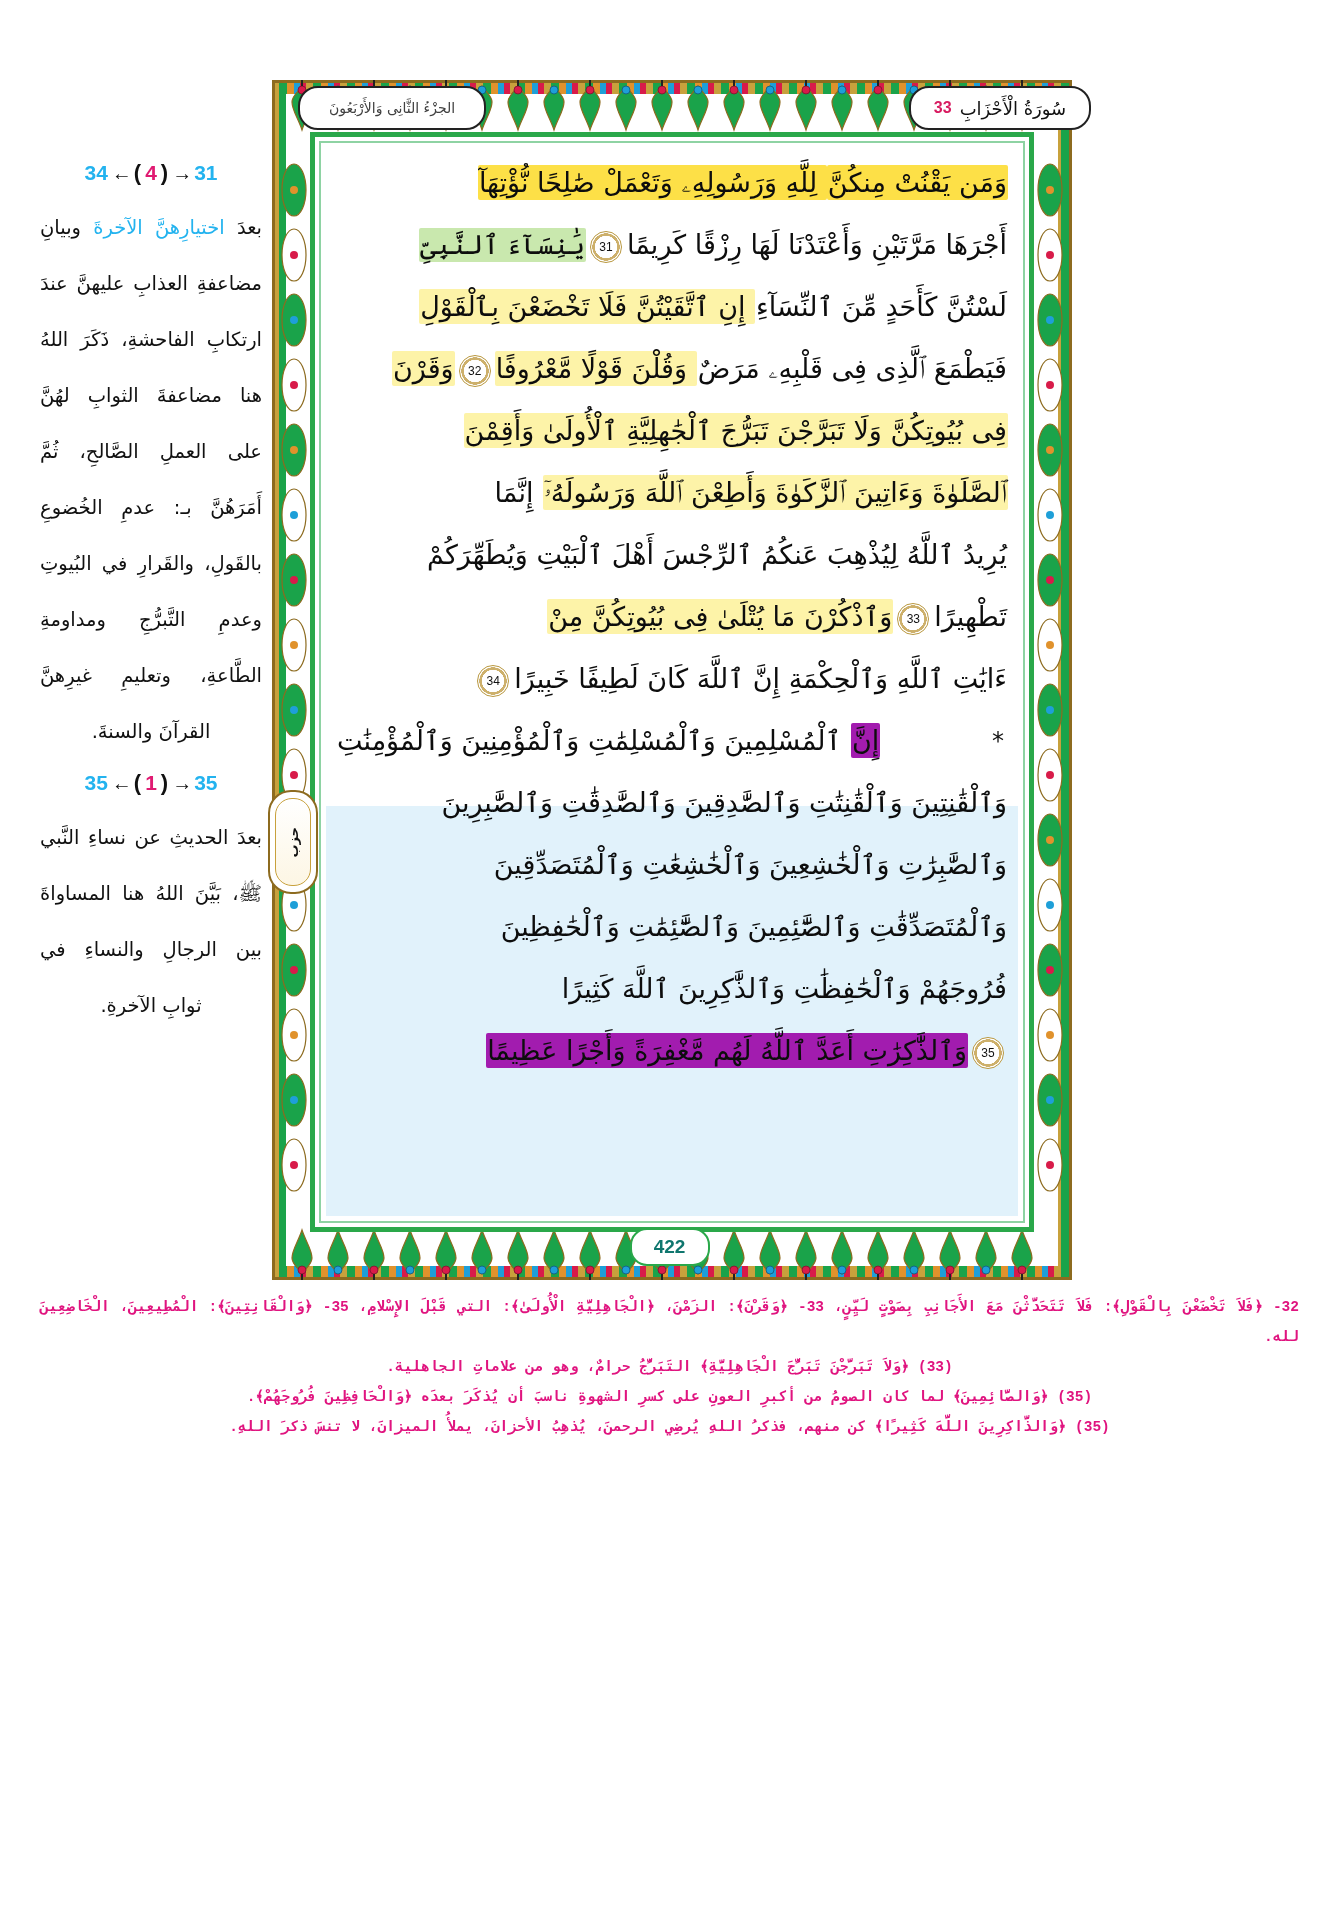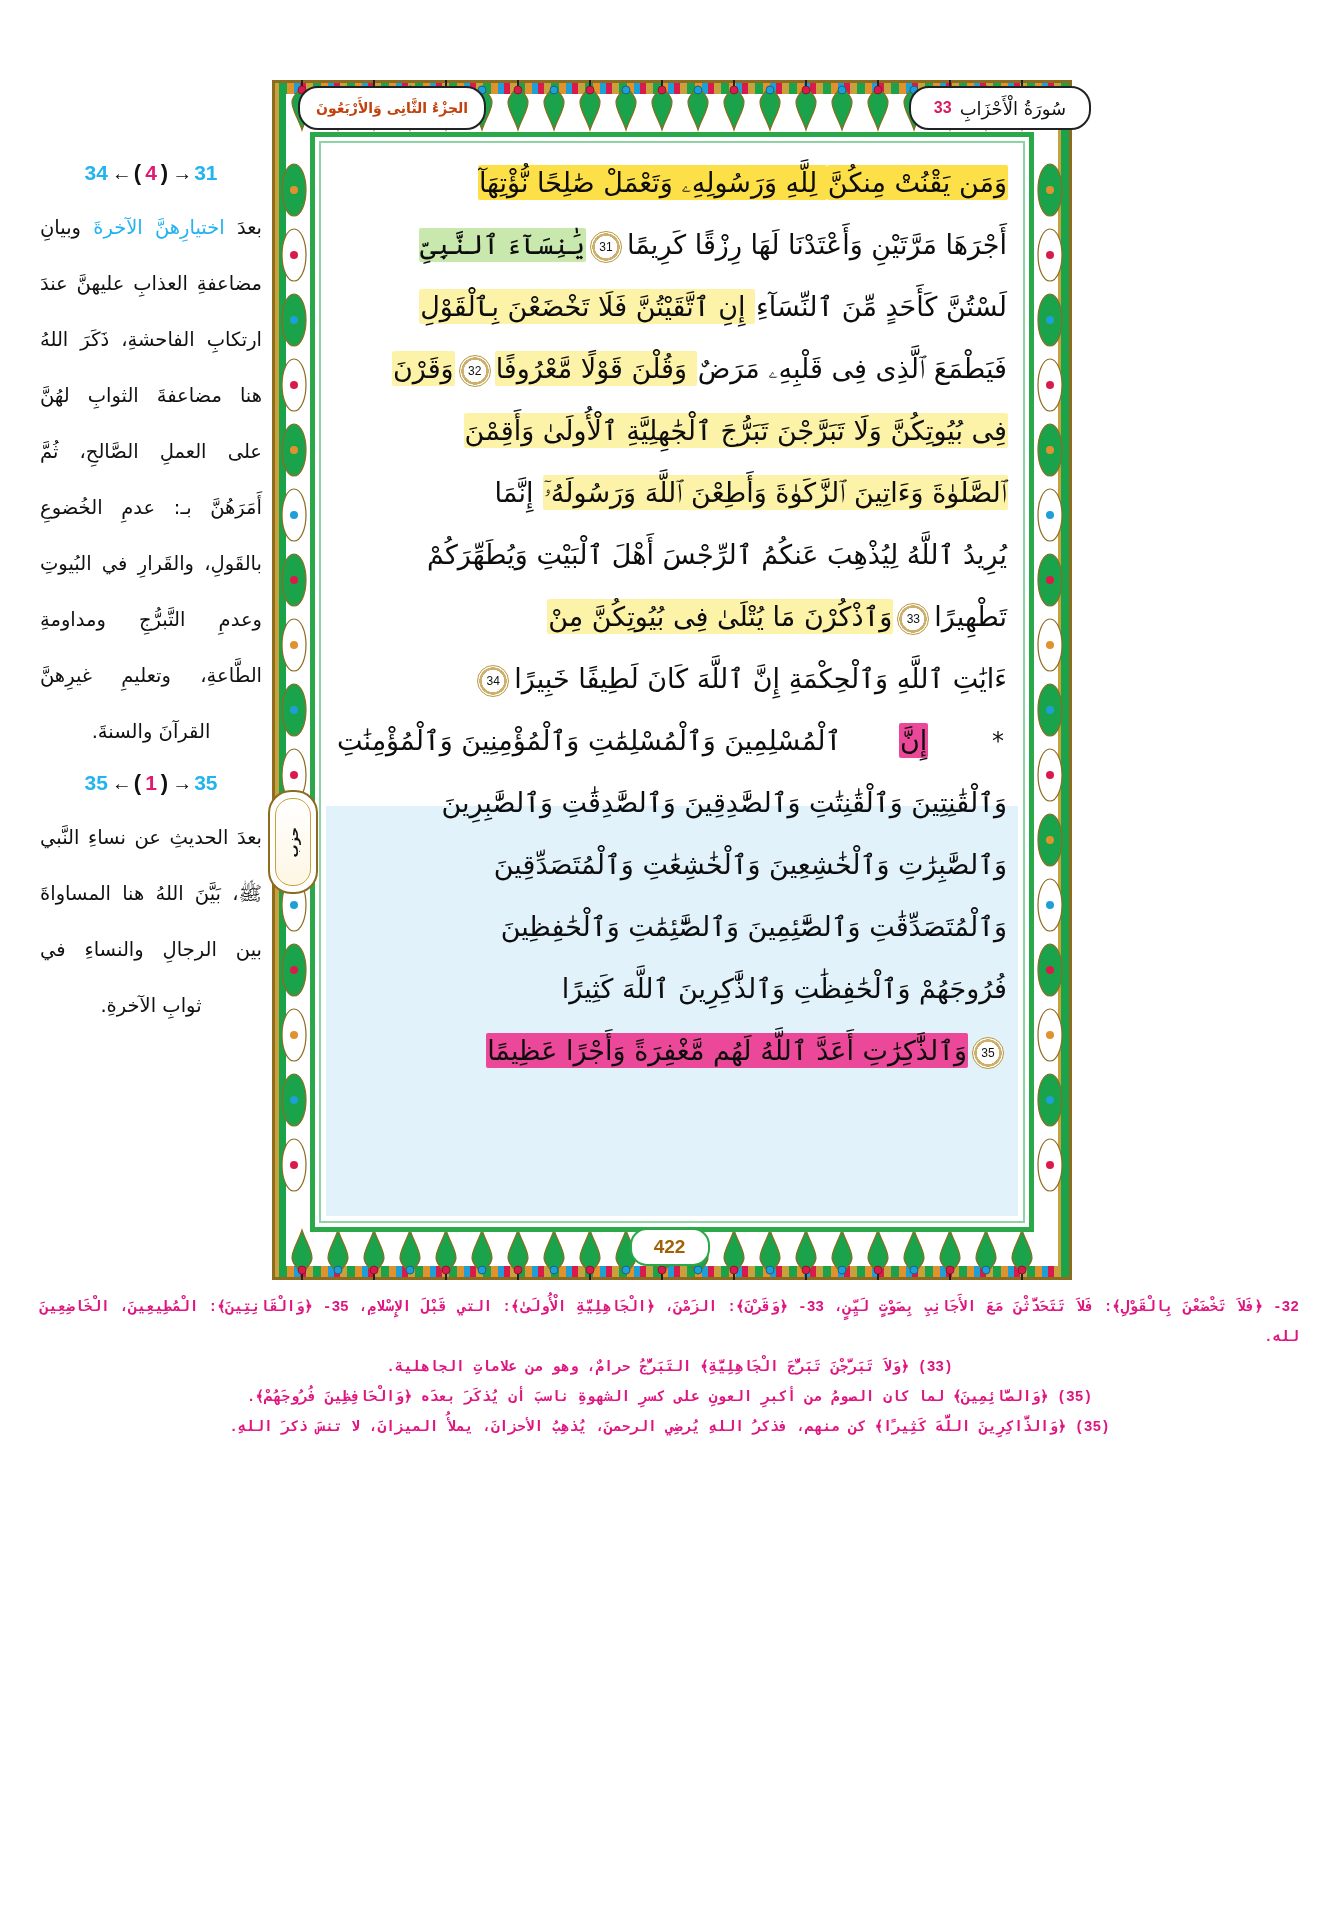--- a/index.html
+++ b/index.html
@@ -58,21 +58,21 @@
   .surah-num{font-family:"Liberation Sans",sans-serif;font-size:16px;color:#d81b60;font-weight:bold;}
 
   
   .juz-cartouche{
     position:absolute;left:298px;top:86px;
     min-width:160px;height:40px;
     background:#fff;border:2.5px solid #222;border-radius:20px;
     display:flex;align-items:center;justify-content:center;
     padding:0 12px;z-index:6;
   }
-  .juz-text{font-size:14px;color:#c2410c;white-space:nowrap;font-weight:bold;text-align:center;}
+  .juz-text{font-size:14px;color:#404040;white-space:nowrap;font-weight:normal;text-align:center;}
 
   
   .hizb-marker{
     position:absolute;left:268px;top:790px;width:46px;height:100px;
     border:2px solid #8d6b1f;border-radius:23px;background:#fff;
     display:flex;align-items:center;justify-content:center;z-index:7;
   }
   .hizb-marker .inner{
     width:34px;height:86px;border:1.5px solid #c8a13c;border-radius:17px;
     display:flex;align-items:center;justify-content:center;
@@ -82,42 +82,42 @@
     font-size:13px;color:#111;writing-mode:vertical-rl;
     transform:rotate(180deg);font-weight:bold;letter-spacing:1px;
   }
 
   
   .page-num{
     position:absolute;left:50%;transform:translateX(-50%);
     top:1228px;
     width:76px;height:34px;border:2px solid #2aa84a;border-radius:17px;
     background:#fff;display:flex;align-items:center;justify-content:center;
-    font-family:"Liberation Sans",sans-serif;font-size:19px;color:#a16207;
+    font-family:"Liberation Sans",sans-serif;font-size:19px;color:#0f766e;
     font-weight:bold;z-index:8;
   }
 
   
   .ayat{
     position:absolute;left:322px;top:144px;width:700px;height:1080px;
     padding:8px 14px;box-sizing:border-box;
     direction:rtl;text-align:justify;
   }
   .aline{
     height:62px;line-height:62px;white-space:nowrap;
     font-family:"DejaVu Sans",sans-serif;
     font-size:27px;color:#0d0d0d;
     display:flex;align-items:center;justify-content:space-between;
   }
   .aline > span{display:inline-block;}
   .seg{padding:2px 1px;border-radius:2px;}
   .hl-orange{background:#fde047;}
   .hl-green{background:#c9e8ae;font-family:Liberation Serif, serif;}
   .hl-yellow{background:#fdf3a8;}
-  .hl-pink{background:#ec4899;margin-left:48px;}
+  .hl-pink{background:#a21caf;}
   .hl-none{background:transparent;margin-top:8px;}
 
   
   .blue-block{
     position:absolute;left:326px;top:806px;width:692px;height:410px;
     background:#e1f2fb;z-index:0;
   }
   .ayat-inner{position:relative;z-index:2;}
 
   

